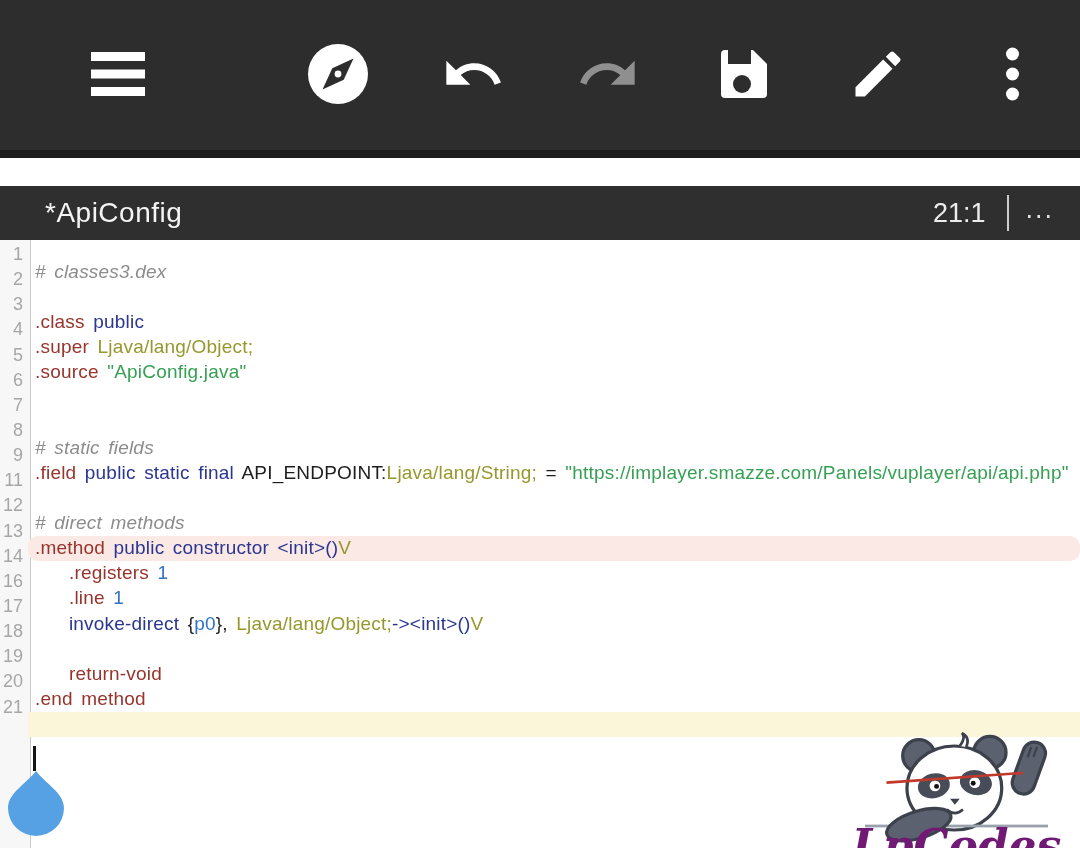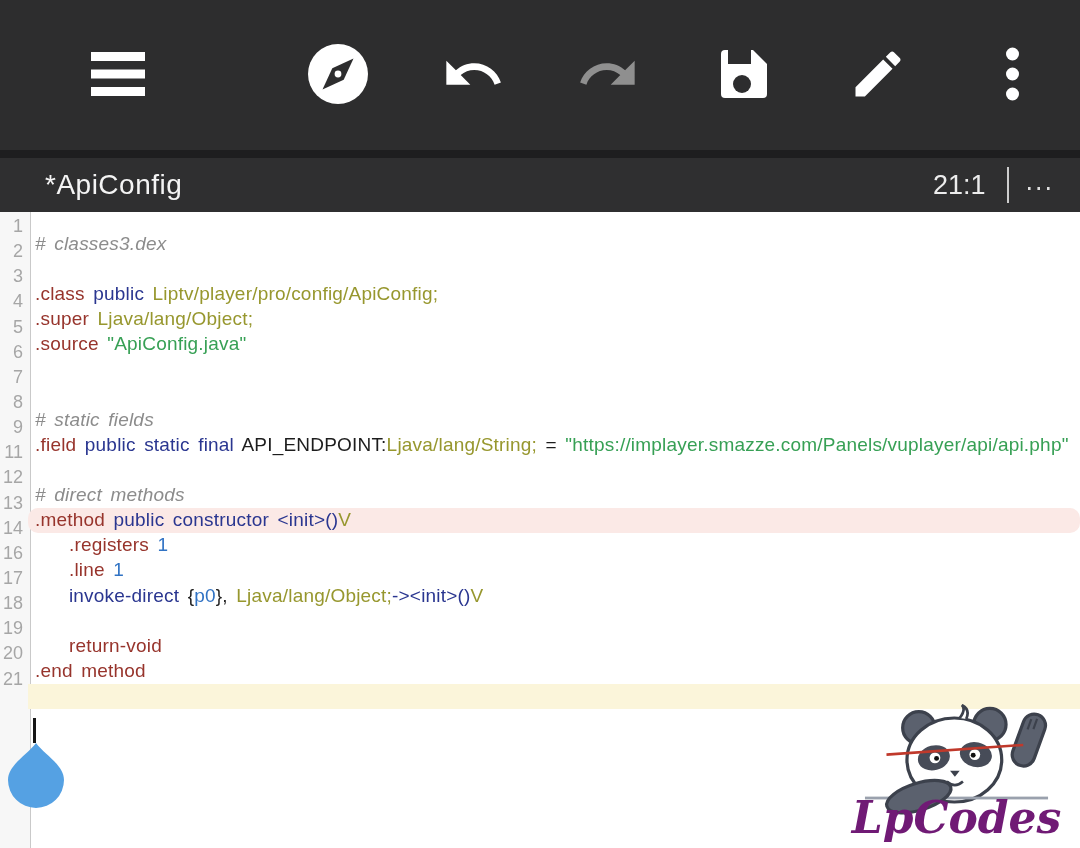--- a/index.html
+++ b/index.html
@@ -33,20 +33,21 @@
 
   
   .toolbar-divider { height: 8px; background: #1e1e1f; }
   .titlebar {
     height: 54px;
     background: #2f2f30;
     display: flex;
     align-items: center;
     padding: 0 26px 0 45px;
     color: #f4f4f4;
+    margin-top: 28px;
   }
   .doc-title { font-size: 28px; font-weight: 400; letter-spacing: .5px; }
   .cursor-pos { margin-left: auto; font-size: 27px; color: #ececec; }
   .status-vbar { width: 2px; height: 36px; background: #cdcdcd; margin: 0 16px 0 22px; }
   .more-dots { font-size: 27px; color: #e0e0e0; background: none; border: none; cursor: pointer; letter-spacing: 2px; padding-bottom: 8px;}
 
   
   .editor {
     position: relative;
     height: 636px;
@@ -186,21 +187,21 @@
       <div class="code-line">
         <span class="line-number">1</span>
         <span class="line-text"><span class="tok-comment"># classes3.dex</span></span>
       </div>
       <div class="code-line">
         <span class="line-number">2</span>
         <span class="line-text"></span>
       </div>
       <div class="code-line">
         <span class="line-number">3</span>
-        <span class="line-text"><span class="tok-keyword">.class</span><span class="tok-plain"> </span><span class="tok-modifier">public</span><span class="tok-plain"> </span><span class="tok-type">Liptv/player/pro/config/ApiConfig;</span></span>
+        <span class="line-text"><span class="tok-keyword">.class</span><span class="tok-plain"> </span><span class="tok-modifier">public</span><span class="tok-plain"> </span></span>
       </div>
       <div class="code-line">
         <span class="line-number">4</span>
         <span class="line-text"><span class="tok-keyword">.super</span><span class="tok-plain"> </span><span class="tok-type">Ljava/lang/Object;</span></span>
       </div>
       <div class="code-line">
         <span class="line-number">5</span>
         <span class="line-text"><span class="tok-keyword">.source</span><span class="tok-plain"> </span><span class="tok-string">"ApiConfig.java"</span></span>
       </div>
       <div class="code-line">

